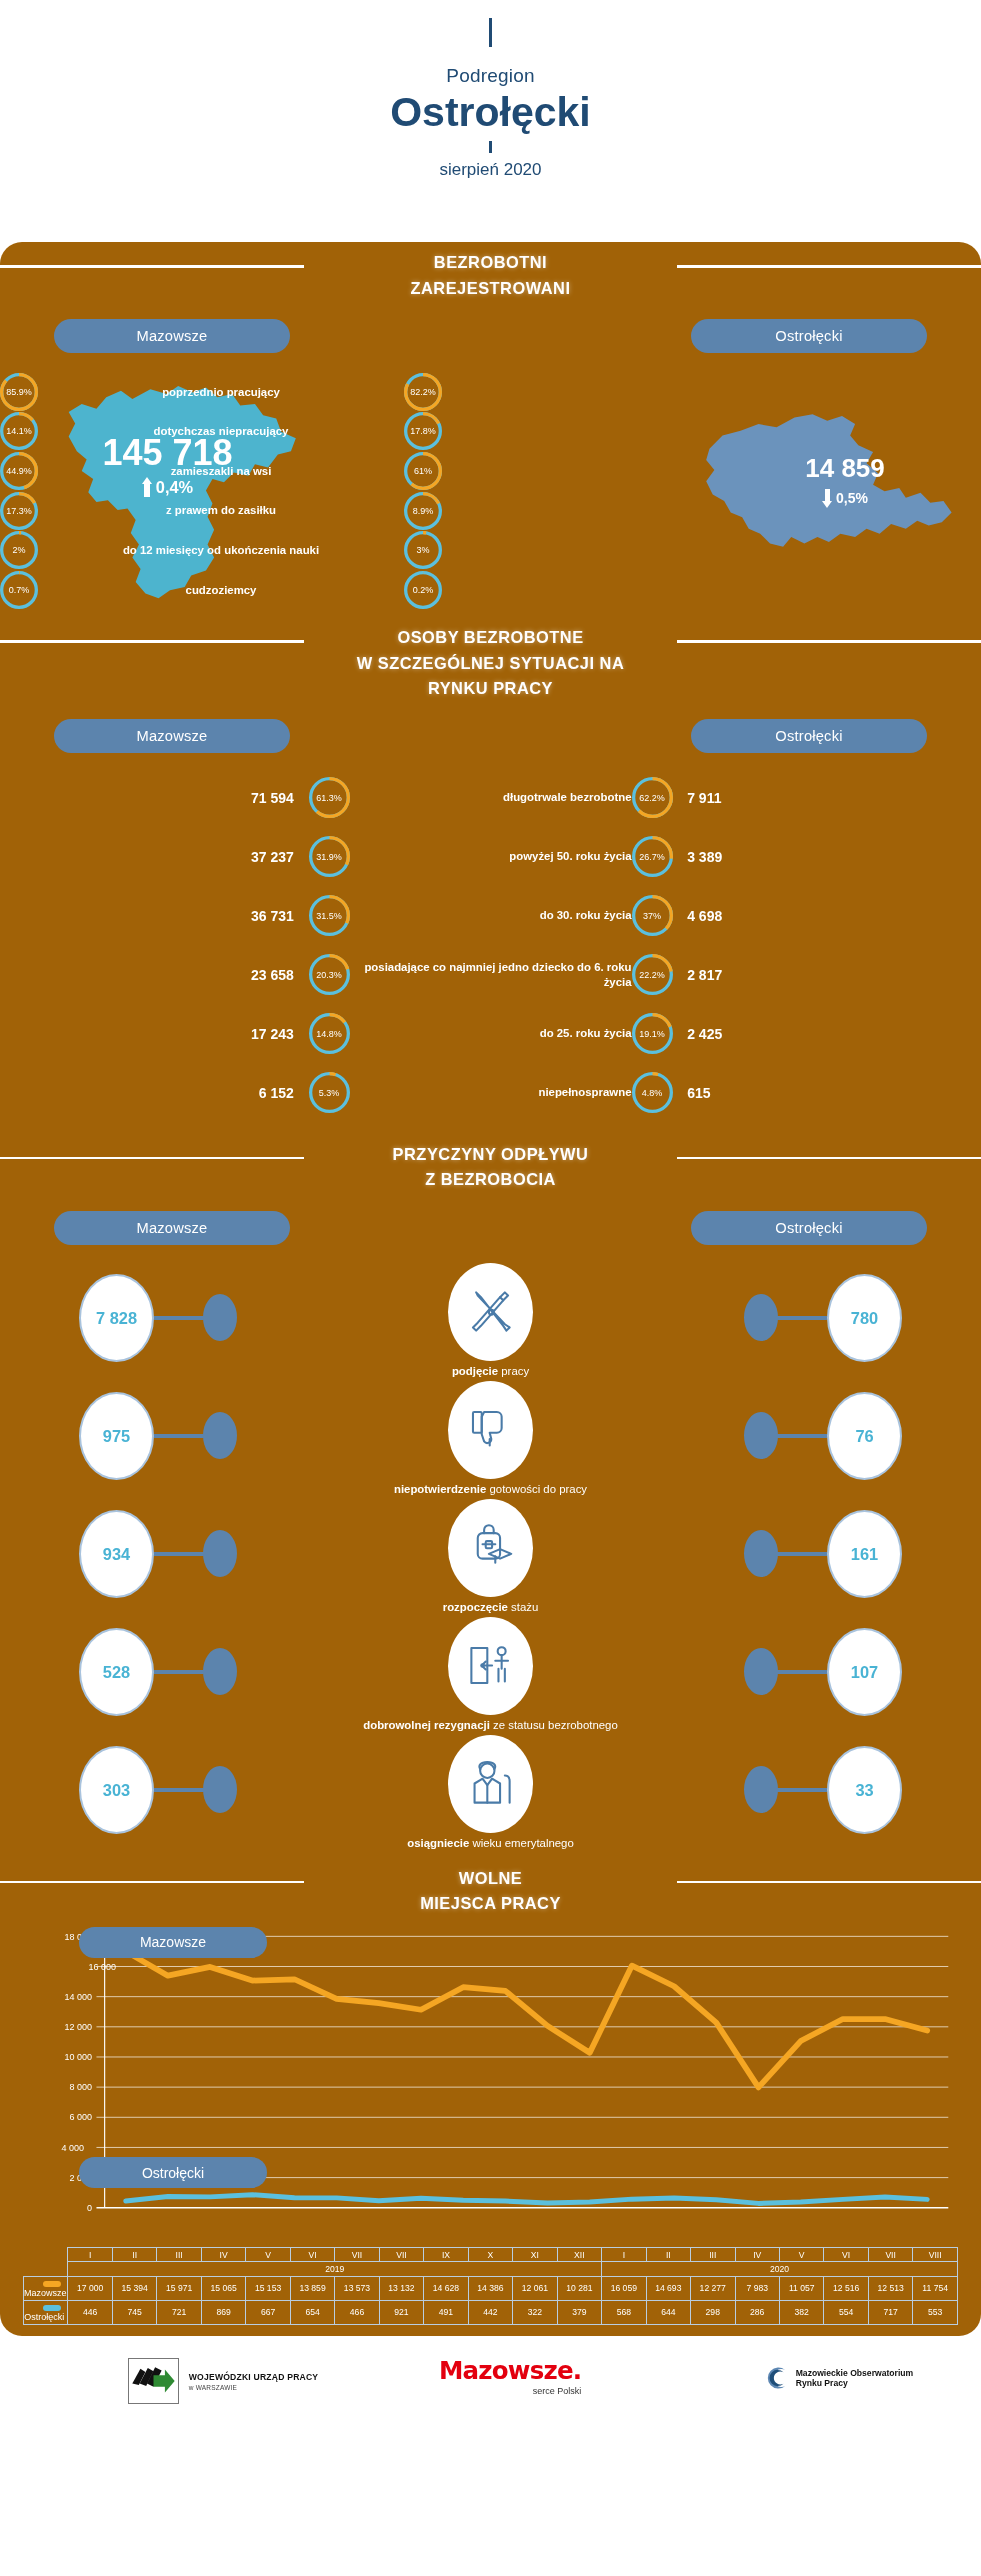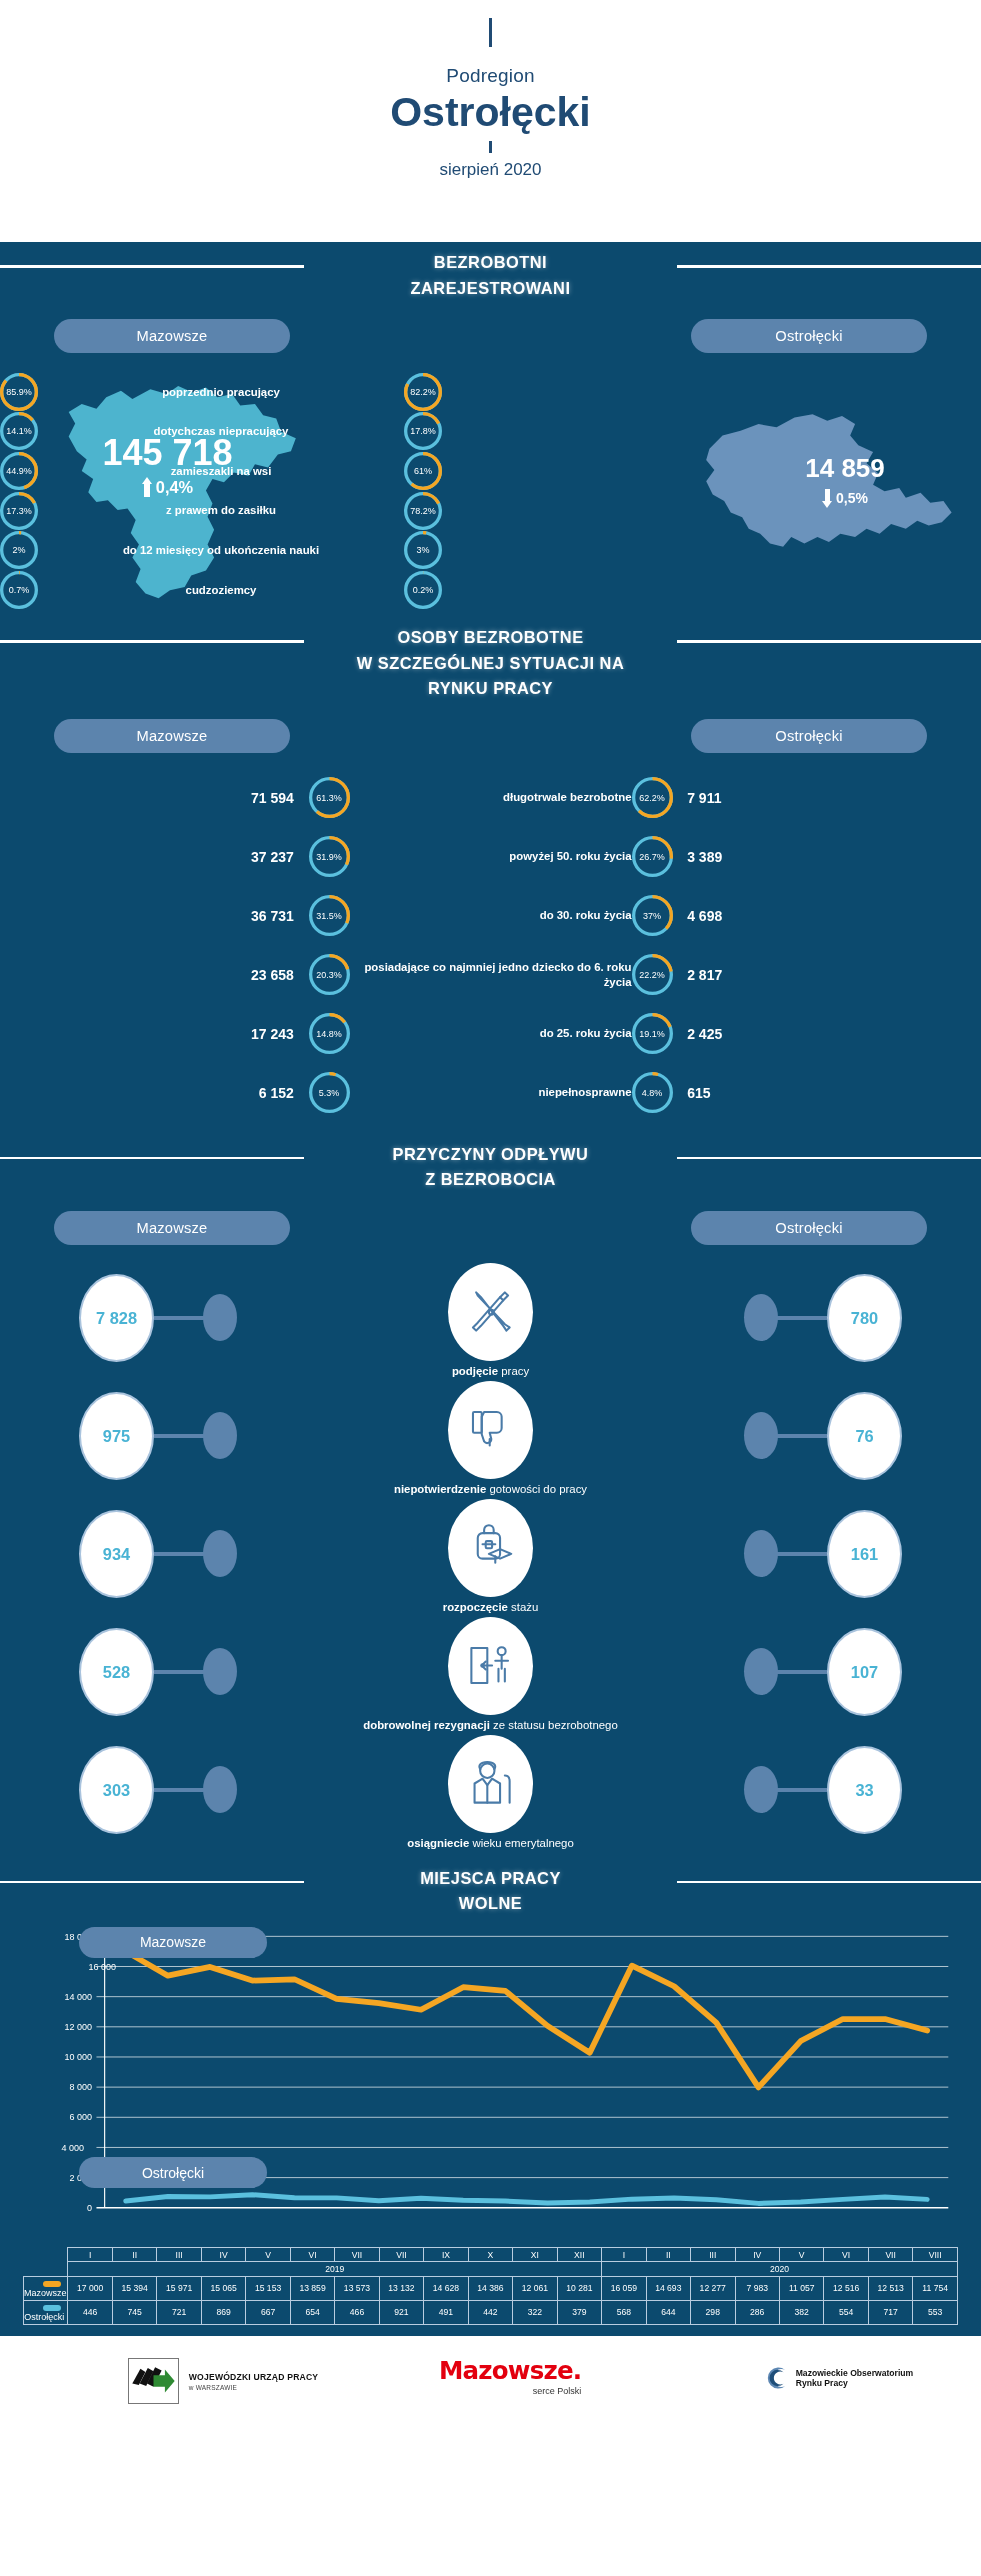--- a/index.html
+++ b/index.html
@@ -33,23 +33,24 @@
   }
   .hdr-title {
     font-size: 41px; font-weight: bold; color: #204b74;
     line-height: 1.12; margin-top: 3.3px;
   }
   .tick-mid { width: 3.3px; height: 12.3px; background: #204b74; margin: 4.9px auto 6.5px auto; }
   .hdr-date { font-size: 17px; color: #204b74; }
 
   
   .body-blue {
-    background: #0c4a6e;
+    background: #a16207;
     position: relative;
     padding-bottom: 3.3px;
+    border-radius: 22px;
   }
 
   
   .sect {
     position: relative;
     text-align: center;
     padding-top: 8.2px;
   }
   .sect-title {
     font-size: 16.4px; font-weight: bold; letter-spacing: 0.5px;
@@ -356,21 +357,21 @@
     <circle cx="23" cy="23" r="21" fill="none" stroke="#f5a623" stroke-width="4" stroke-dasharray="22.826812220983438 109.12007922978788" stroke-dashoffset="0" transform="rotate(-90 23 23)"></circle>
   </svg>
             <div class="val">17.3%</div>
           </div>
           <div class="lbl">z prawem do zasiłku</div>
           <div class="donut">
             <svg width="38" height="38" viewBox="0 0 46 46">
     <circle cx="23" cy="23" r="21" fill="none" stroke="#5bc0de" stroke-width="4"></circle>
     <circle cx="23" cy="23" r="21" fill="none" stroke="#f5a623" stroke-width="4" stroke-dasharray="23.354599786786522 108.5922916639848" stroke-dashoffset="0" transform="rotate(-90 23 23)"></circle>
   </svg>
-            <div class="val">78.2%</div>
+            <div class="val">8.9%</div>
           </div>
         </div>
         <div class="donut-row">
           <div class="donut">
             <svg width="38" height="38" viewBox="0 0 46 46">
     <circle cx="23" cy="23" r="21" fill="none" stroke="#5bc0de" stroke-width="4"></circle>
     <circle cx="23" cy="23" r="21" fill="none" stroke="#f5a623" stroke-width="4" stroke-dasharray="2.6389378290154264 129.3079536217559" stroke-dashoffset="0" transform="rotate(-90 23 23)"></circle>
   </svg>
             <div class="val">2%</div>
           </div>
@@ -601,22 +602,22 @@
         <div class="bar r"></div>
         <div class="oval r">33</div>
         <div class="s3-cap"><b>osiągniecie</b> wieku emerytalnego</div>
       </div>
     </div>
 
   <div class="sect" style="margin-top:8.2px;">
     <div class="rule-left"></div>
     <div class="rule-right"></div>
     <div class="sect-title">
+      <div>WOLNE</div>
       <div>MIEJSCA PRACY</div>
-      <div>WOLNE</div>
     </div>
   </div>
 
   <div class="chart-area">
     <div class="chart-legend-pill lg-mz">Mazowsze</div>
     <div class="chart-legend-pill lg-os">Ostrołęcki</div>
     <svg id="chartsvg" width="981" height="327" viewBox="0 0 1200 400">
         <line x1="118" y1="352" x2="1160" y2="352" stroke="#ffffff" stroke-width="1.6" opacity="1"></line>
         <line x1="118" y1="315.1111111111111" x2="1160" y2="315.1111111111111" stroke="#ffffff" stroke-width="1" opacity="0.82"></line>
         <line x1="118" y1="278.22222222222223" x2="1160" y2="278.22222222222223" stroke="#ffffff" stroke-width="1" opacity="0.82"></line>

